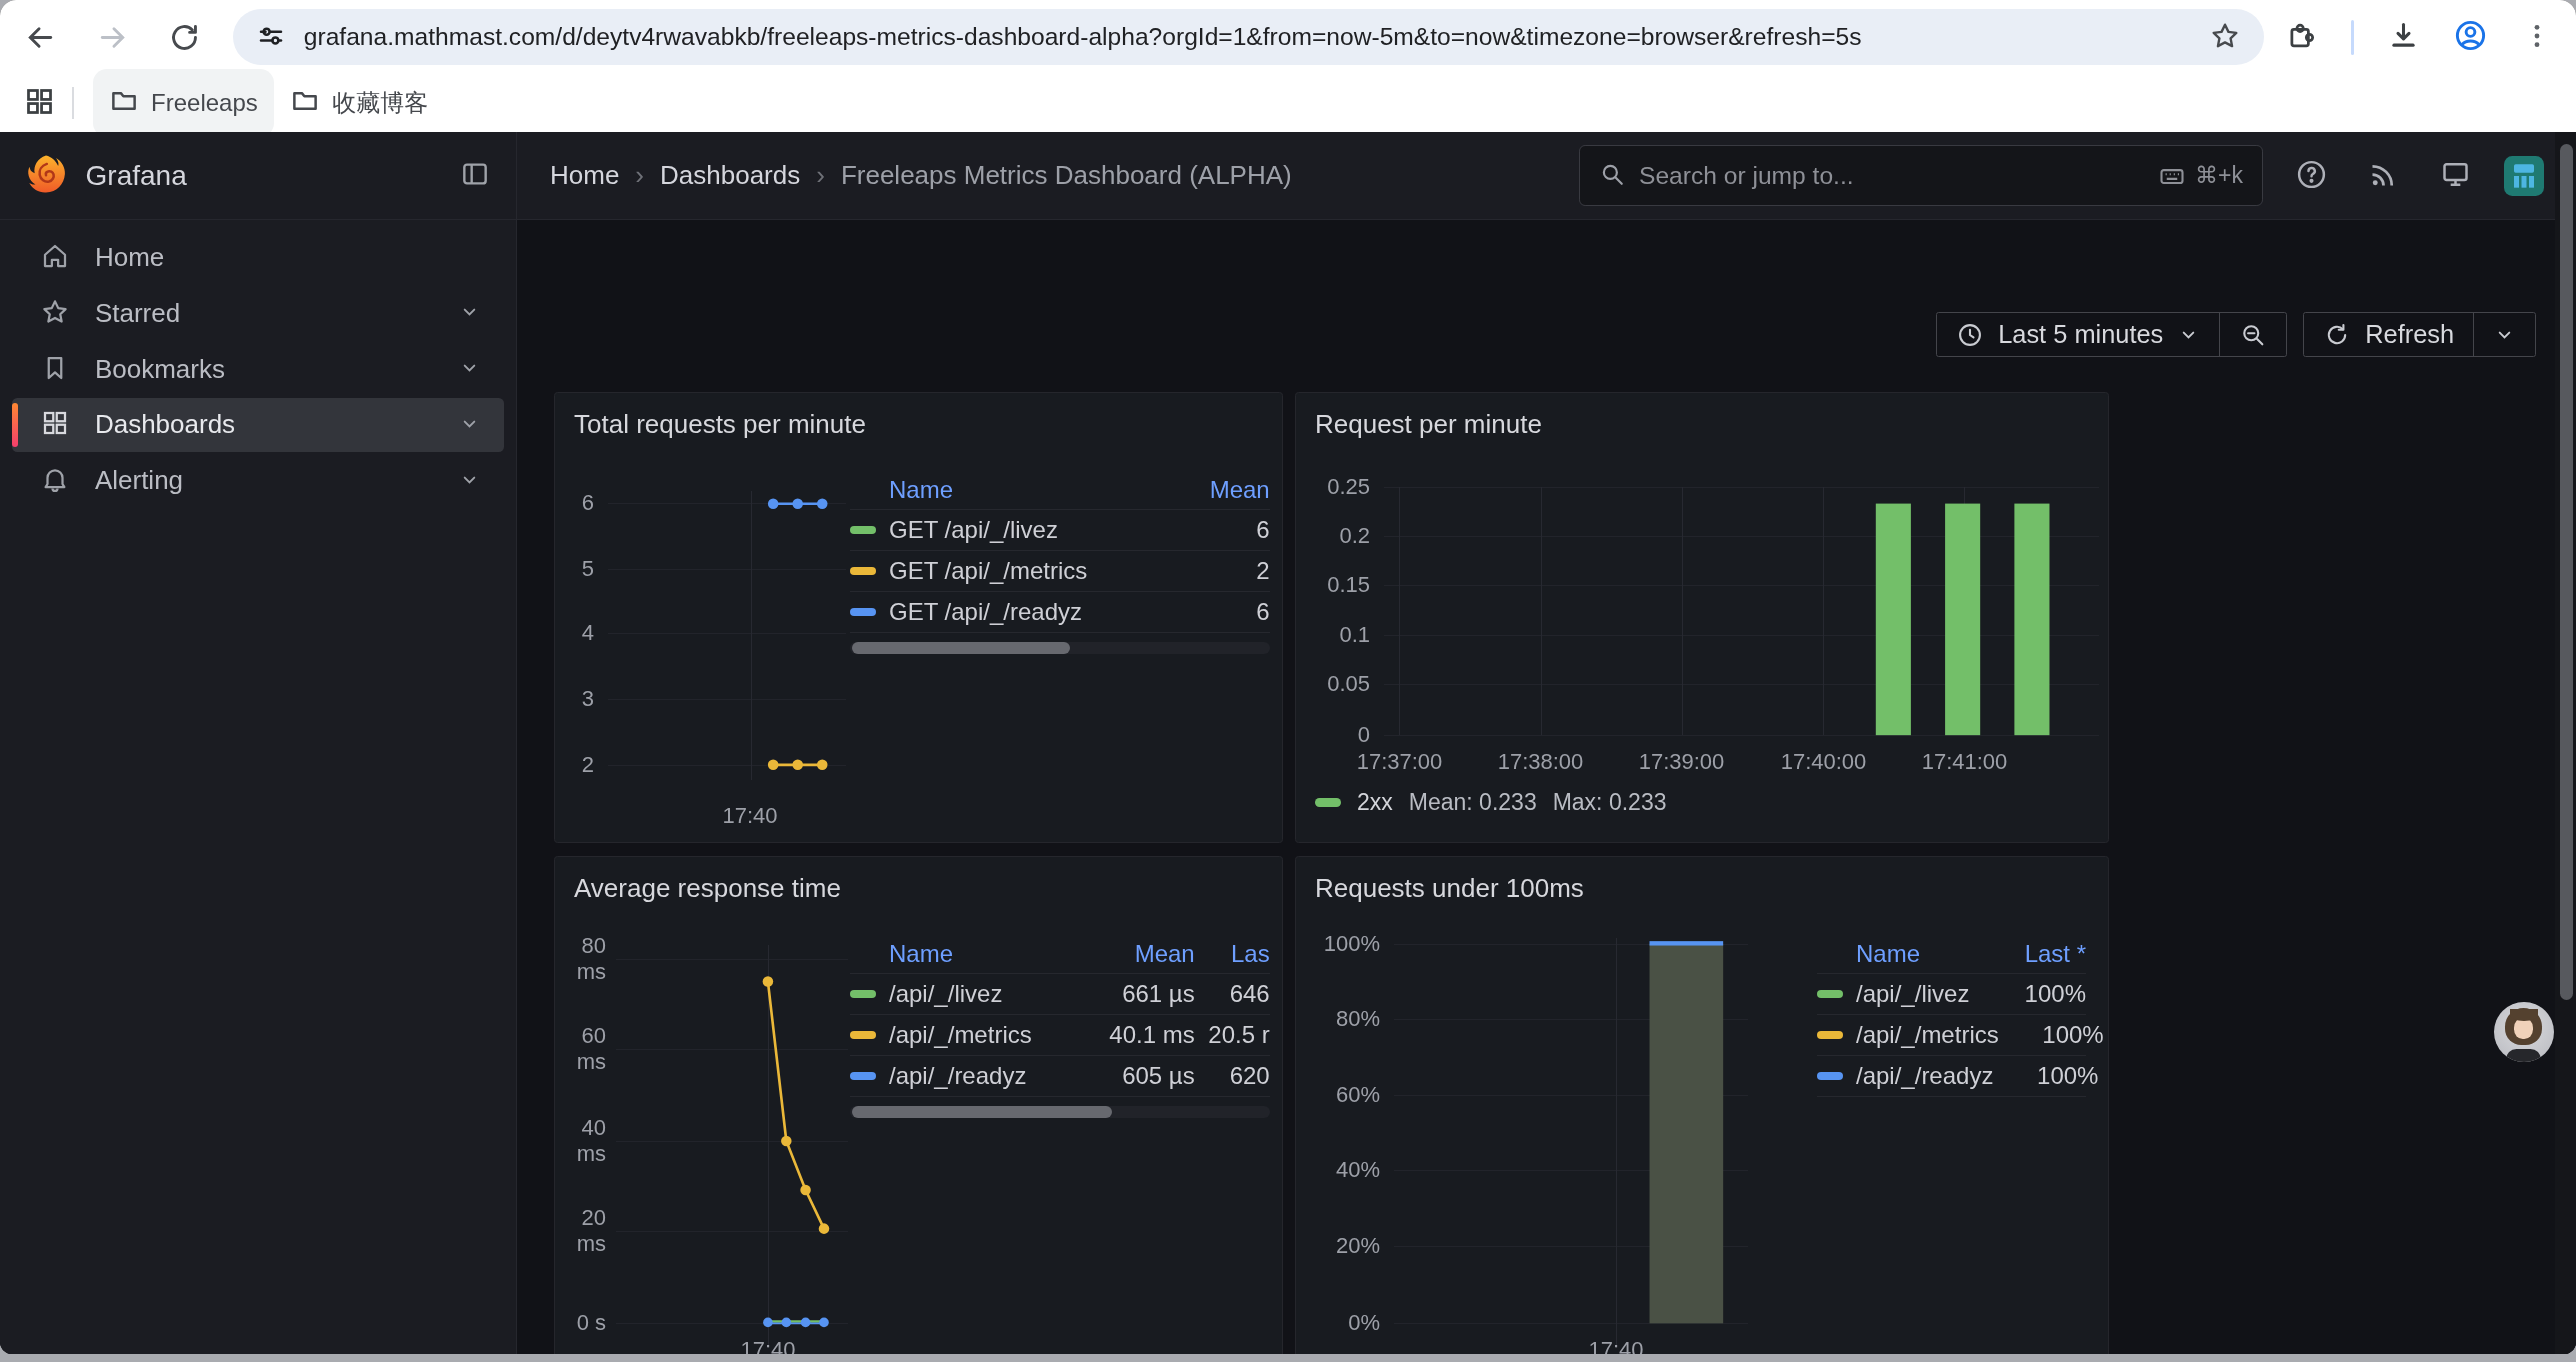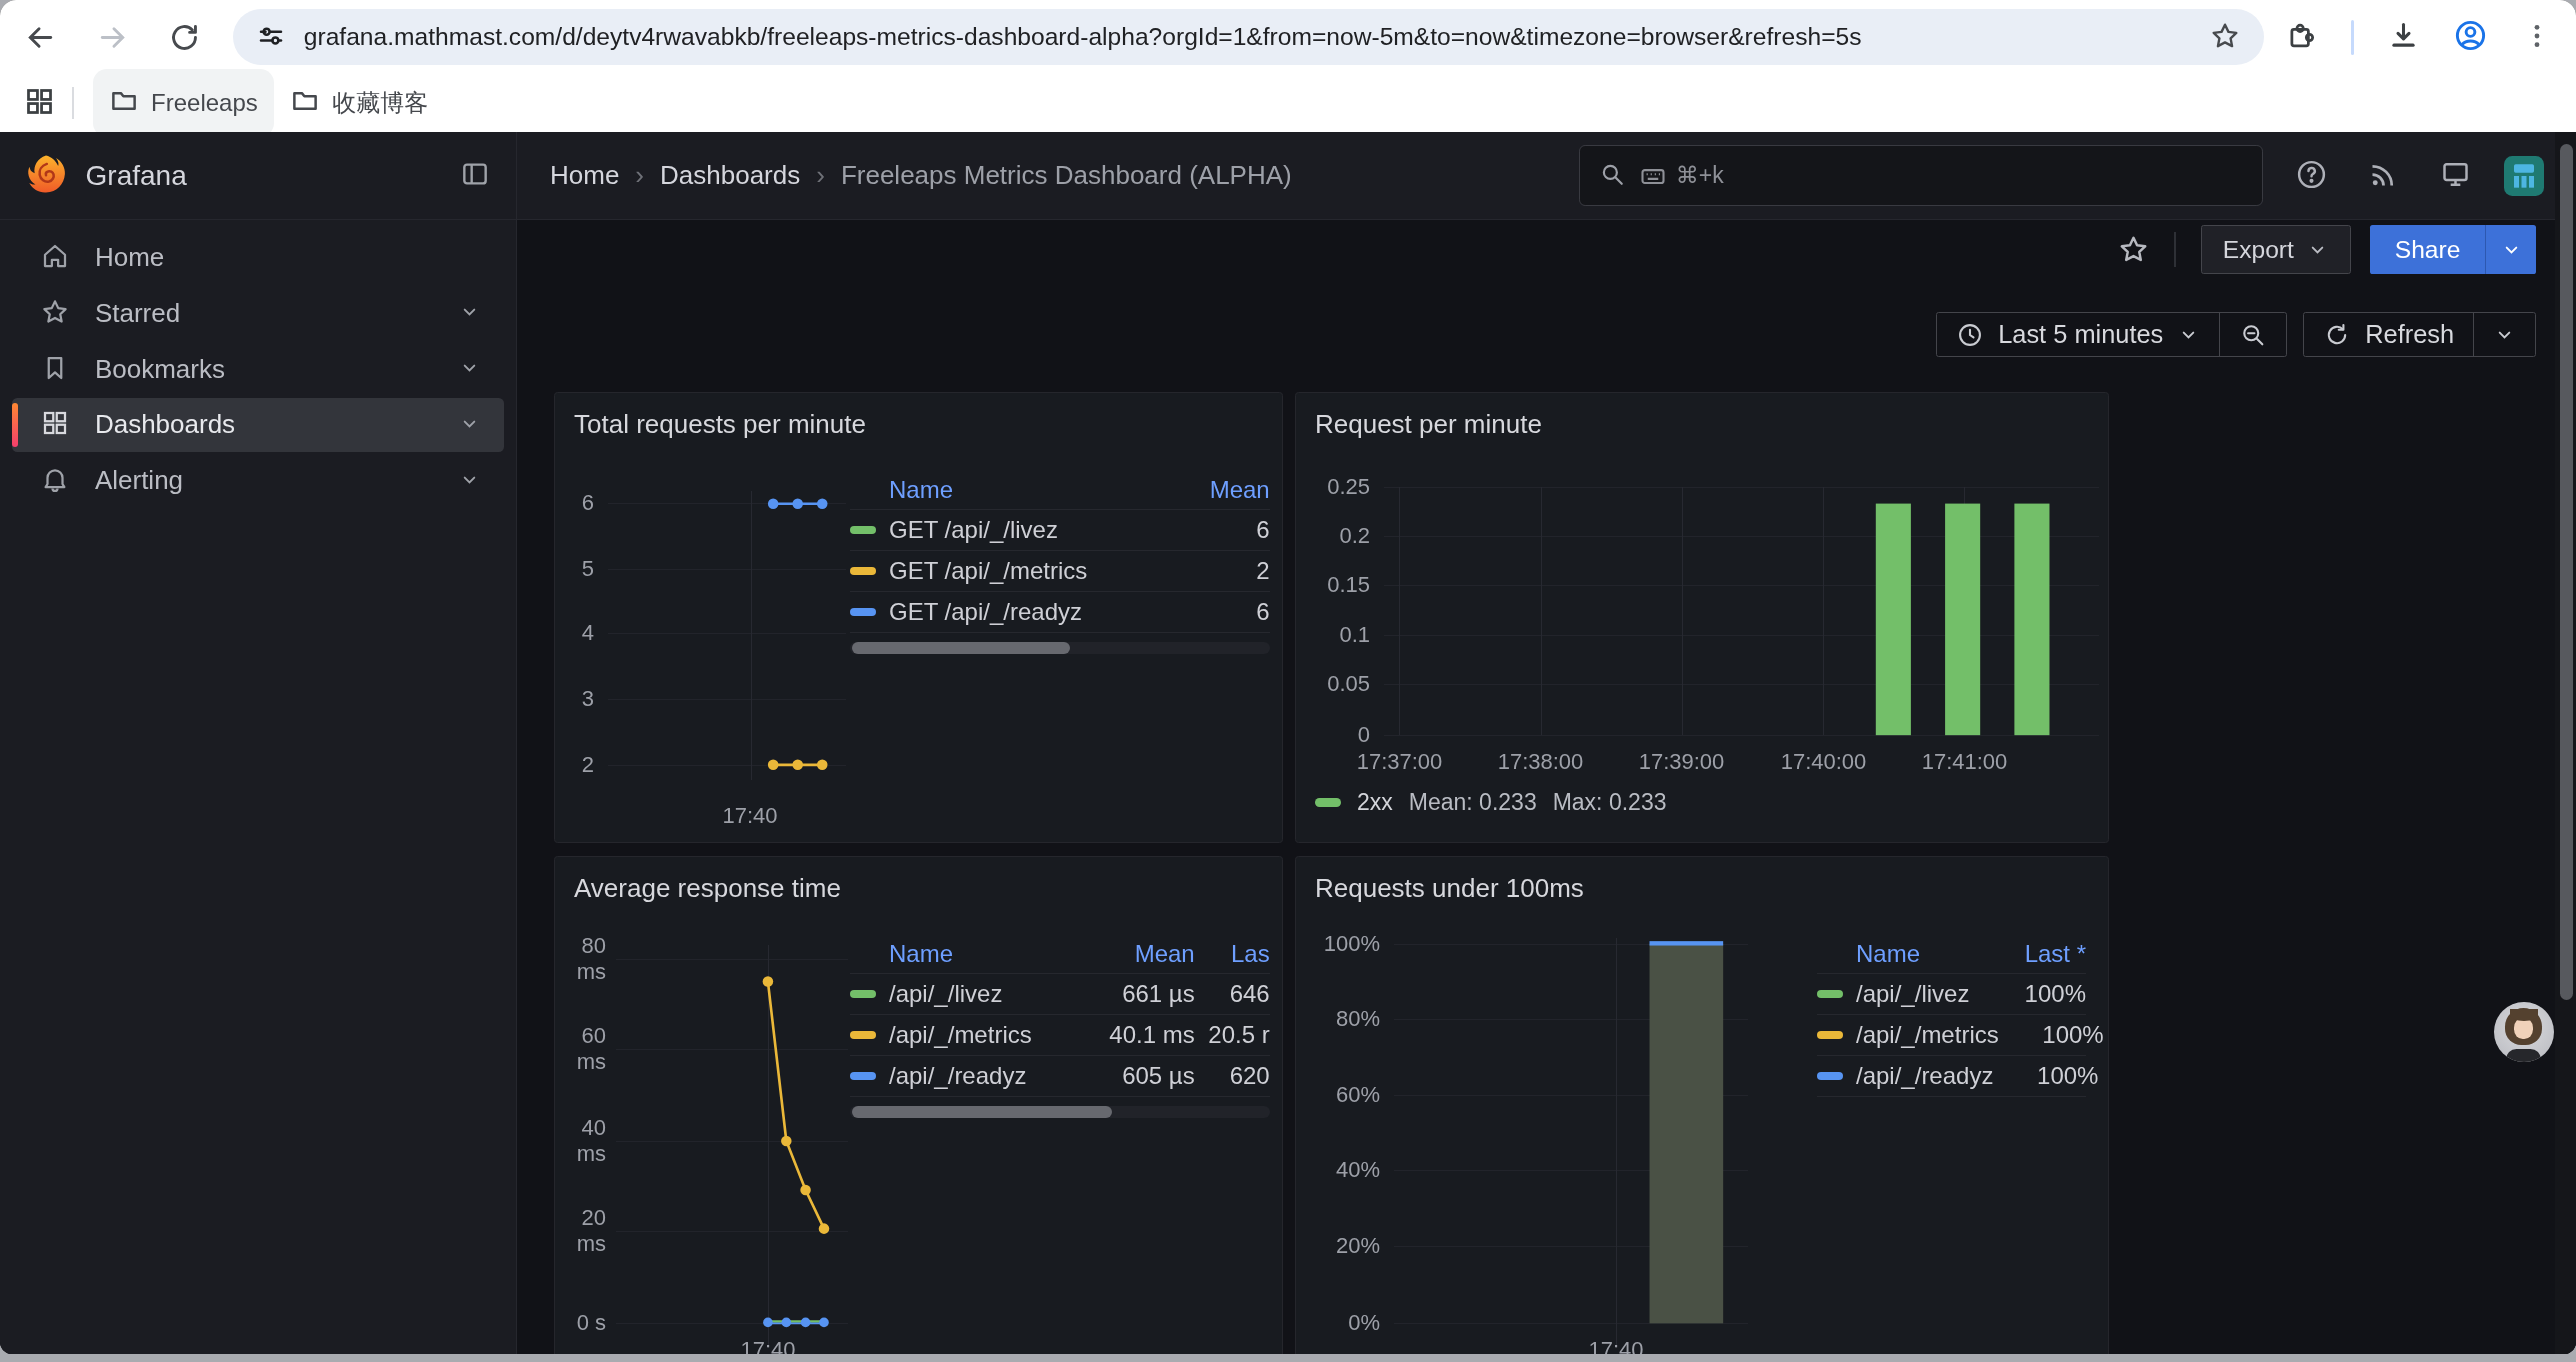--- a/index.html
+++ b/index.html
@@ -213,20 +213,21 @@
         <span class="crumb-sep">›</span>
         <span class="crumb">Dashboards</span>
         <span class="crumb-sep">›</span>
         <span class="crumb current">Freeleaps Metrics Dashboard (ALPHA)</span>
       </div>
       <div class="searchbox">
         <span><svg width="26" height="26" viewBox="0 0 24 24" fill="none" stroke="#9da0a8" stroke-width="2" stroke-linecap="round">
               <circle cx="10.5" cy="10.5" r="6"></circle>
               <path d="M15.5 15.5L21 21"></path>
             </svg></span>
+        <span class="ph">Search or jump to...</span>
         <span class="shortcut">
           <svg width="28" height="28" viewBox="0 0 24 24" fill="none" stroke="#8e9097" stroke-width="1.8">
               <rect x="3" y="7" width="18" height="11" rx="2"></rect>
               <path d="M6.5 10.5h1M10 10.5h1M13.5 10.5h1M17 10.5h1M7.5 14.5h9"></path>
             </svg>
           <span>⌘+k</span>
         </span>
       </div>
       <div class="hdr-icons">
         <span><svg width="33" height="33" viewBox="0 0 24 24" fill="none" stroke="currentColor" stroke-width="1.8">
@@ -299,44 +300,20 @@
               </svg></span>
           <span class="lbl">Alerting</span>
           <span class="side-chev"><svg width="23" height="23" viewBox="0 0 24 24" fill="none" stroke="currentColor" stroke-width="2" stroke-linecap="round">
                 <path d="M7 10l5 5 5-5"></path>
               </svg></span>
         </div>
       </nav>
 
       <main class="gmain">
 
-        <div class="actions-row">
-          <span class="icon-btn">
-              <svg width="33" height="33" viewBox="0 0 24 24" fill="none" stroke="currentColor" stroke-width="1.8" stroke-linejoin="round">
-                <path d="M12 3.5l2.6 5.4 5.9.8-4.3 4.1 1.1 5.8L12 16.8l-5.3 2.8 1.1-5.8-4.3-4.1 5.9-.8z"></path>
-              </svg>
-            </span>
-          <span class="act-sep"></span>
-          <div class="btn btn-secondary">
-            <span>Export</span>
-            <svg width="23" height="23" viewBox="0 0 24 24" fill="none" stroke="#b9bbc2" stroke-width="2" stroke-linecap="round">
-                <path d="M7 10l5 5 5-5"></path>
-              </svg>
-          </div>
-          <div class="share-group">
-            <div class="btn btn-primary">
-                <span>Share</span>
-              </div>
-            <div class="btn-primary-chev">
-                <svg width="23" height="23" viewBox="0 0 24 24" fill="none" stroke="#fff" stroke-width="2" stroke-linecap="round">
-                  <path d="M7 10l5 5 5-5"></path>
-                </svg>
-              </div>
-          </div>
-        </div>
 
         <div class="time-row">
           <div class="ctrl-group">
             <div class="ctrl-sec">
               <svg width="28" height="28" viewBox="0 0 24 24" fill="none" stroke="#c9cbd1" stroke-width="1.8" stroke-linecap="round">
                   <circle cx="12" cy="12" r="8.5"></circle>
                   <path d="M12 7.5V12l3 2"></path>
                 </svg>
               <span>Last 5 minutes</span>
               <svg width="23" height="23" viewBox="0 0 24 24" fill="none" stroke="#c9cbd1" stroke-width="2" stroke-linecap="round">

